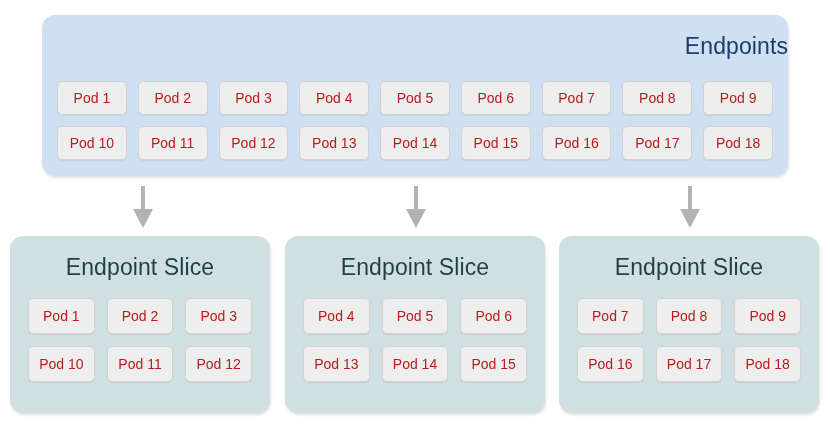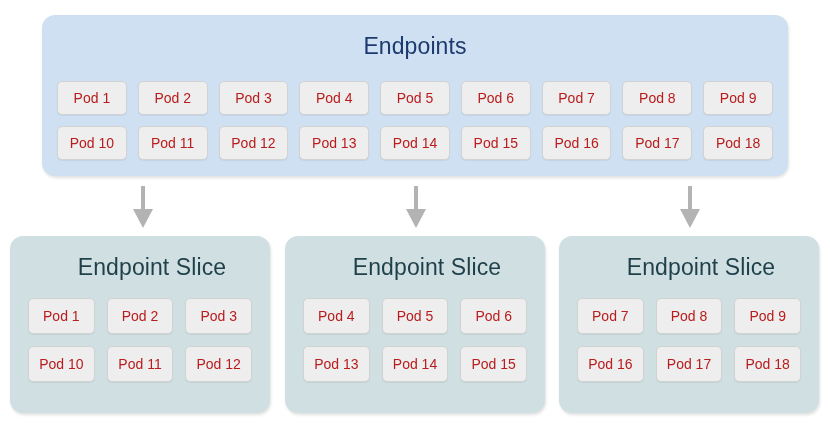--- a/index.html
+++ b/index.html
@@ -32,21 +32,21 @@
     background: #cfe0f3;
     border-radius: 13px;
     box-shadow: 1px 2px 3px rgba(0,0,0,0.12);
     box-sizing: border-box;
   }
   .endpoints-title {
     position: absolute;
     top: 20px;
     left: 0;
     width: 100%;
-    text-align: center;
+    text-align: right;
     font-size: 23px;
     color: #1c3a6e;
     letter-spacing: 0.1px;
     line-height: 1;
   }
   .endpoints-grid {
     position: absolute;
     top: 66px;
     left: 15px;
     right: 15px;
@@ -106,21 +106,20 @@
   .slice-title {
     position: absolute;
     top: 20px;
     left: 0;
     width: 100%;
     text-align: center;
     font-size: 23px;
     color: #1f3f49;
     letter-spacing: 0.1px;
     line-height: 1;
-    padding-left: 12px;
   }
   .slice-grid {
     position: absolute;
     top: 62px;
     left: 18px;
     right: 18px;
     display: flex;
     flex-direction: column;
     gap: 12px;
   }

